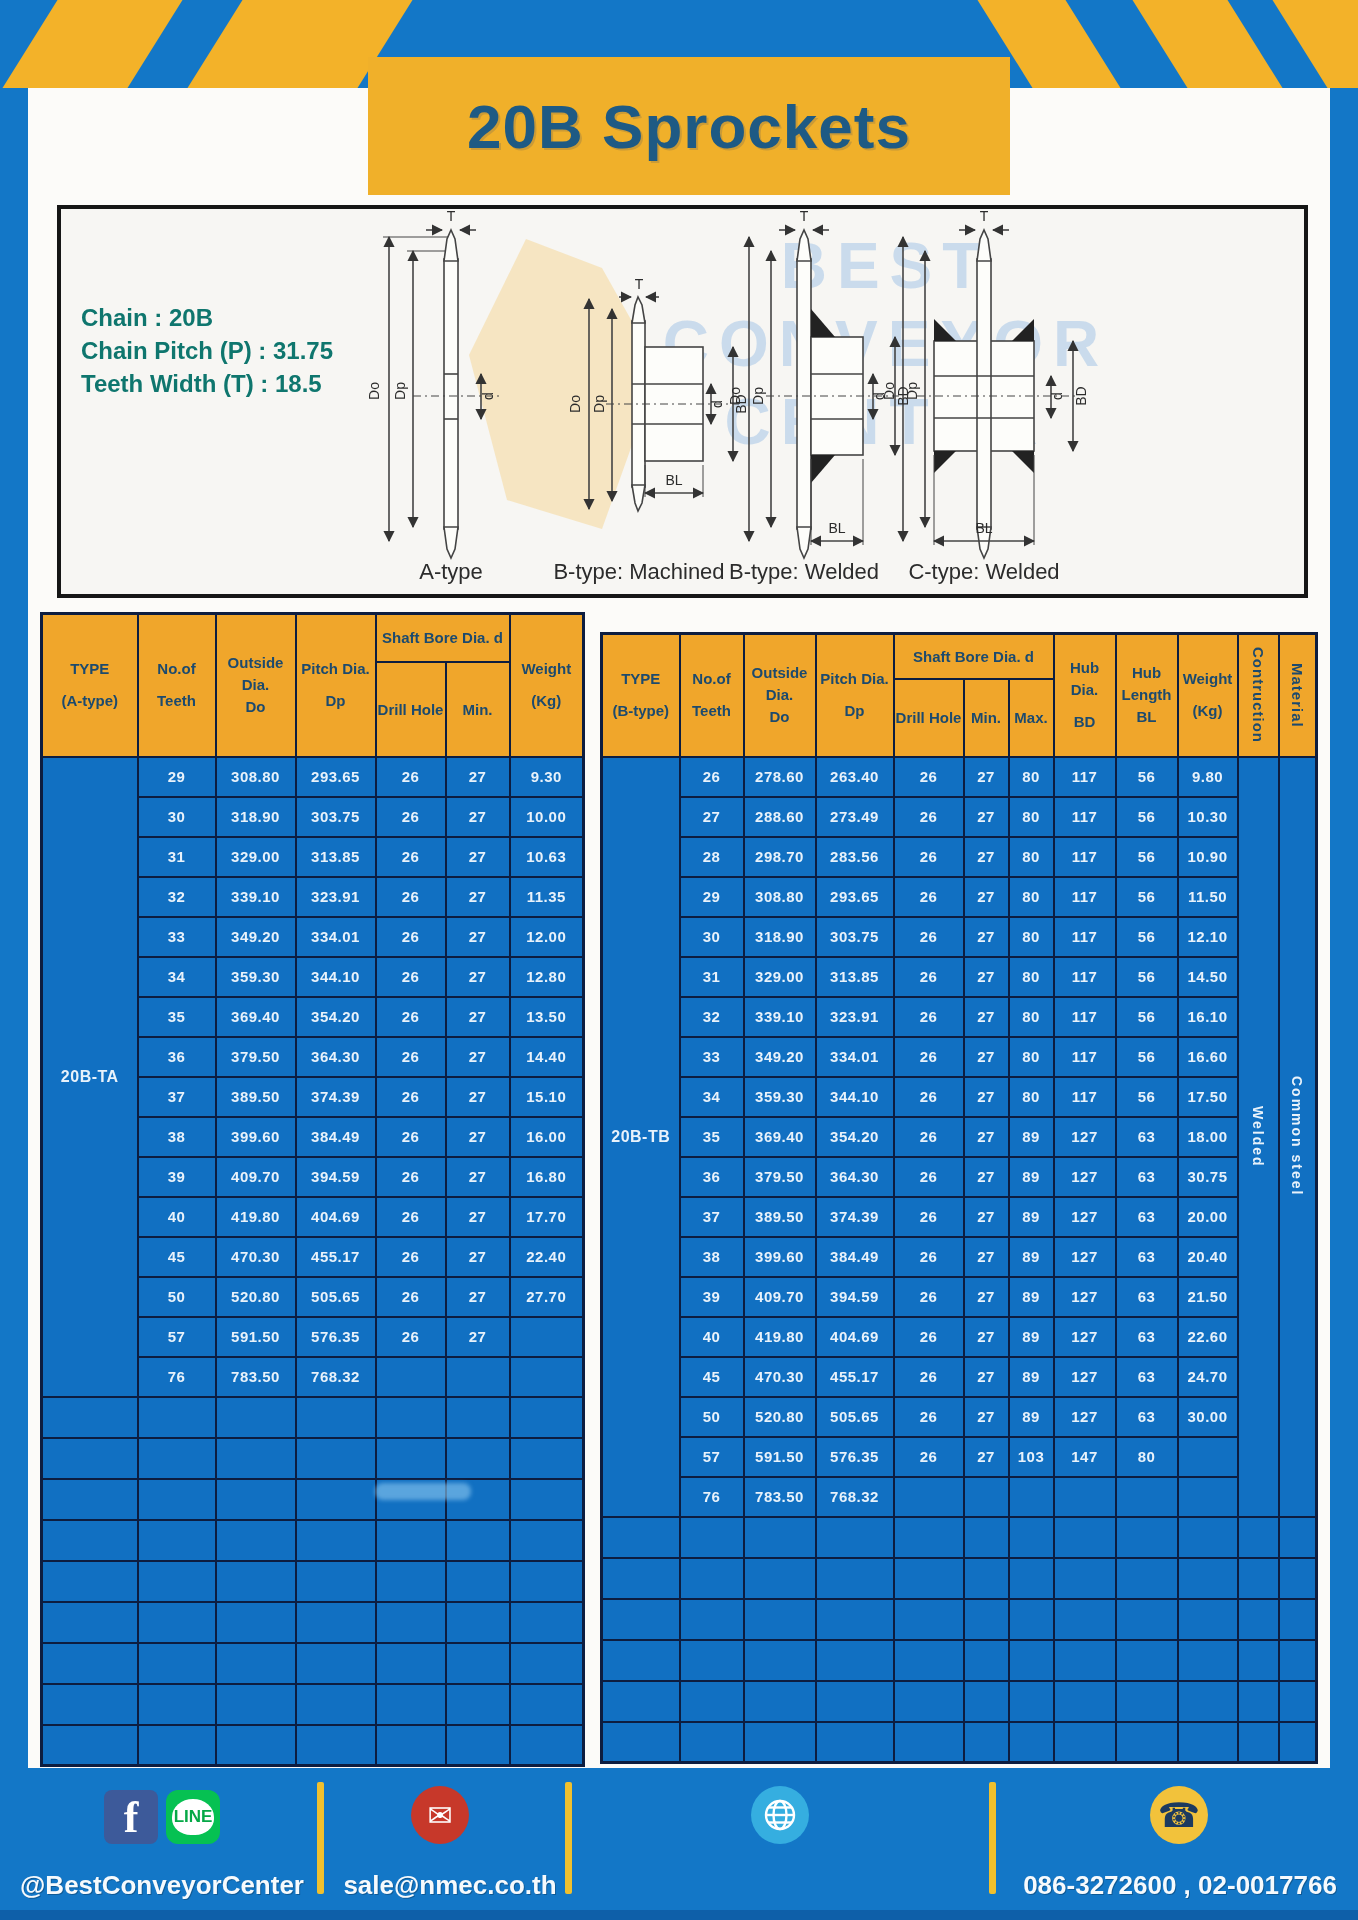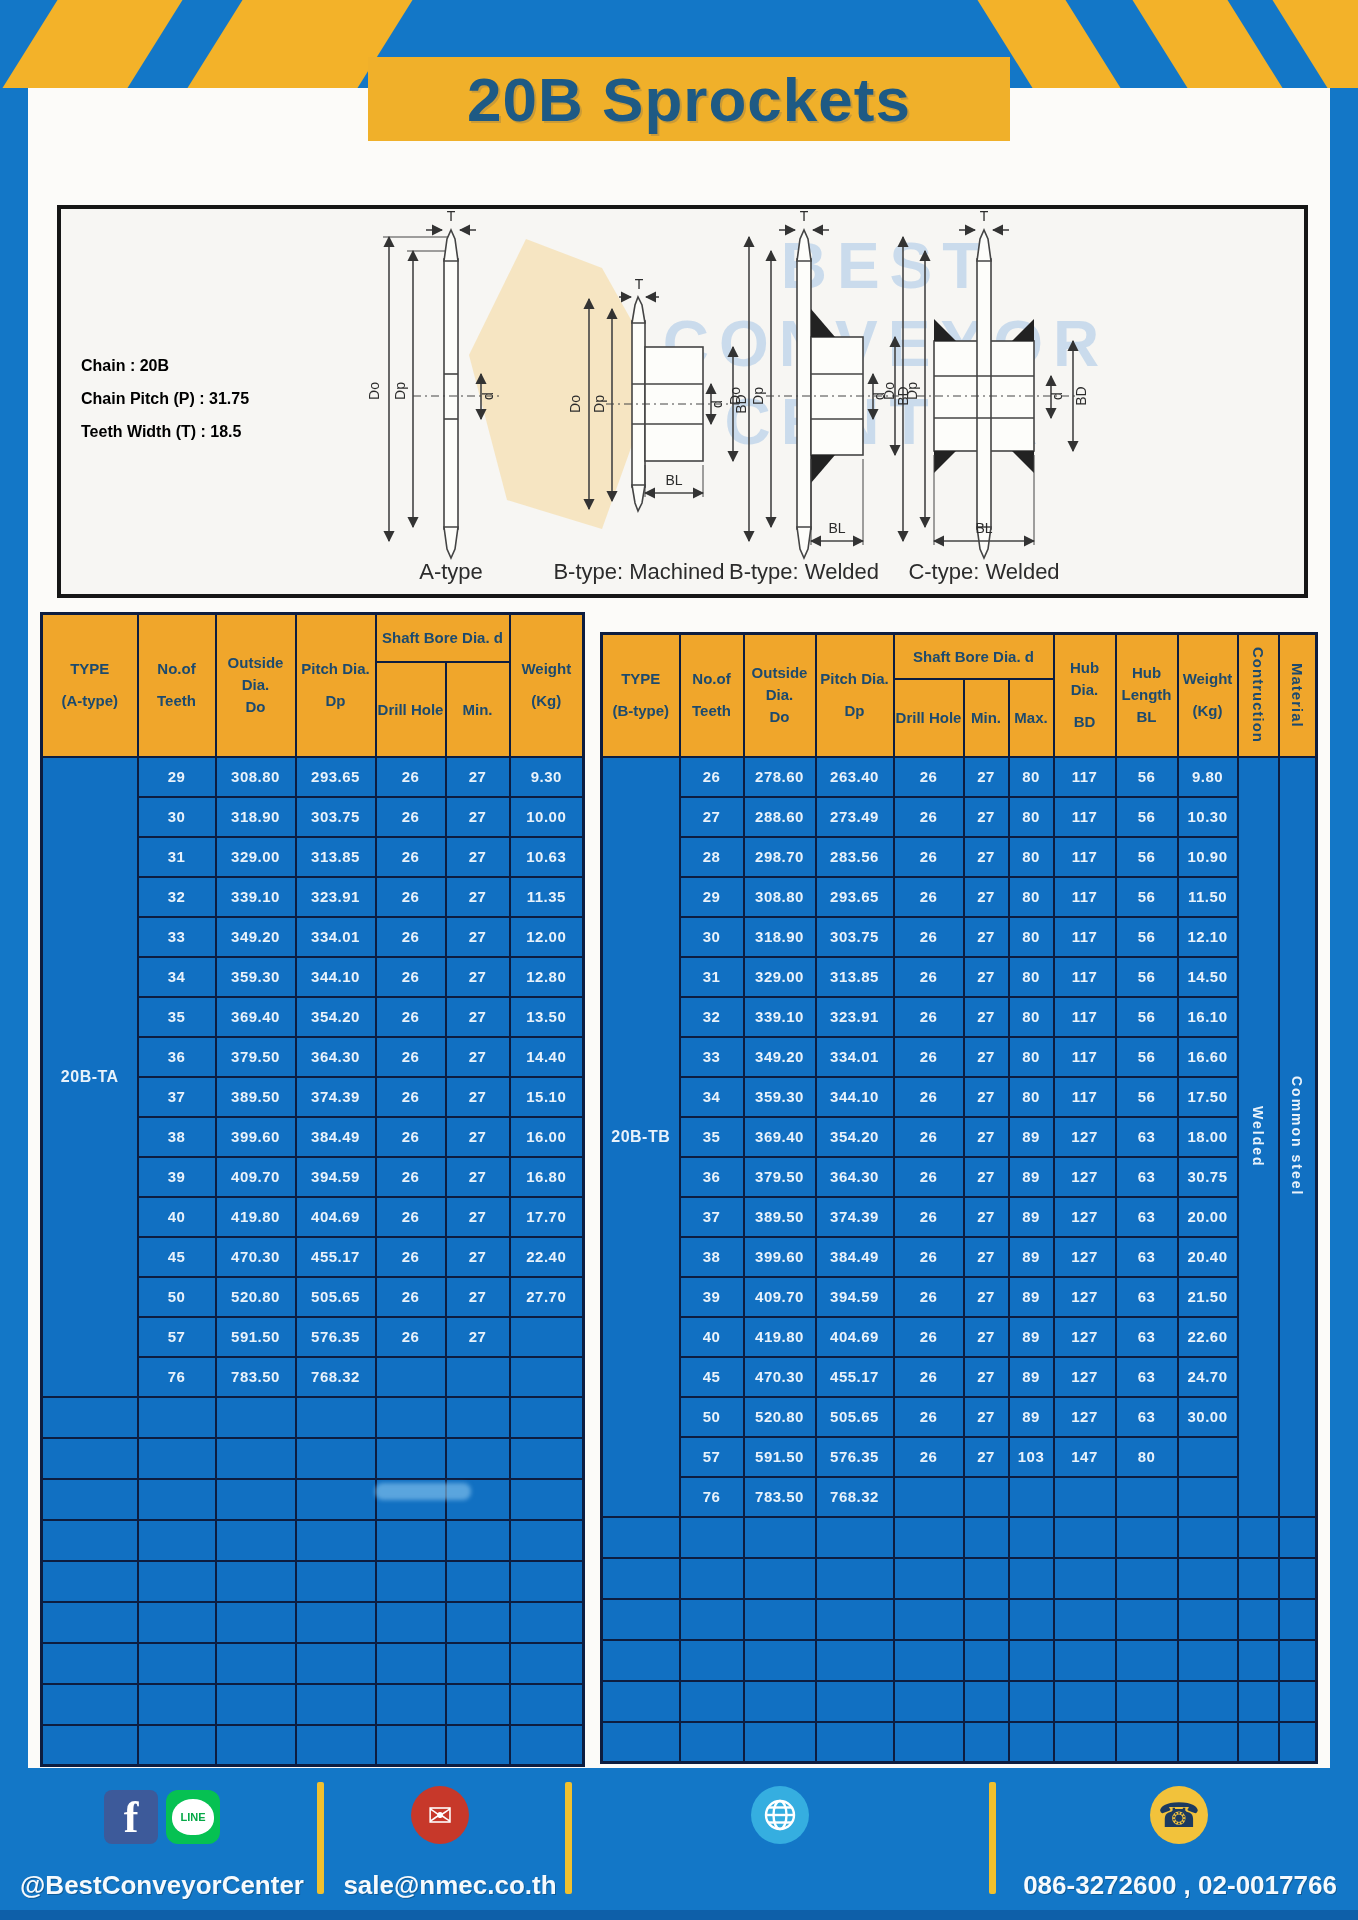--- a/index.html
+++ b/index.html
@@ -7,29 +7,29 @@
        font-family:"Liberation Sans", sans-serif;background:#1377c7;}
 
   
   .top-band{position:absolute;left:0;top:0;width:1358px;height:88px;overflow:hidden;background:#1377c7;}
   .stripe{position:absolute;top:-12px;height:112px;background:#f3b229;}
   .stripe.l{transform:skewX(-32deg);}
   .stripe.r{transform:skewX(32deg);}
 
   .white-area{position:absolute;left:28px;top:88px;width:1302px;height:1680px;background:#fcfbf9;}
 
-  .title-banner{position:absolute;left:368px;top:57px;width:642px;height:84px;background:#f0b02a;
+  .title-banner{position:absolute;left:368px;top:57px;width:642px;height:138px;background:#f0b02a;
     display:flex;align-items:center;justify-content:center;}
   .title-banner h1{margin:0;font-size:62px;font-weight:800;color:#1e5a84;letter-spacing:1px;
     text-shadow:2px 2px 0 rgba(90,90,90,.25);}
 
   
   .diagram-box{position:absolute;left:57px;top:205px;width:1251px;height:393px;background:#f7f6f3;
     border:4px solid #161616;box-sizing:border-box;}
-  .spec-block{position:absolute;left:20px;top:92px;color:#000000;font-weight:700;font-size:16px;line-height:33px;white-space:nowrap;margin-top:48px;}
+  .spec-block{position:absolute;left:20px;top:92px;color:#0f766e;font-weight:700;font-size:24px;line-height:33px;white-space:nowrap;}
   .watermark{position:absolute;left:545px;top:18px;width:560px;color:rgba(130,175,225,.38);
     font-weight:800;letter-spacing:10px;font-size:64px;line-height:78px;text-align:center;}
   .wm-blob{position:absolute;left:408px;top:30px;width:190px;height:290px;background:rgba(246,205,120,.40);
     clip-path:polygon(30% 0,70% 10%,100% 45%,70% 100%,20% 90%,0 40%);}
   svg.diagram{position:absolute;left:0;top:0;}
   svg.diagram text{font-family:"Liberation Sans",sans-serif;fill:#2c2c2c;}
   .smudge{position:absolute;left:375px;top:1483px;width:96px;height:17px;background:rgba(140,200,240,.6);
     border-radius:8px;filter:blur(2px);}
 
   
@@ -53,21 +53,21 @@
   .footer{position:absolute;left:0;top:1768px;width:1358px;height:152px;background:#1377c7;}
   .footer .bottom-strip{position:absolute;left:0;bottom:0;width:100%;height:10px;background:#0e5fa9;}
   .f-divider{position:absolute;top:14px;width:7px;height:112px;background:#f0c02e;border-radius:2px;}
   .f-text{position:absolute;top:102px;transform:translateX(-50%);color:#f6fafd;font-size:26px;font-weight:700;
     white-space:nowrap;text-shadow:1px 1px 0 rgba(0,0,0,.25);}
   .icon-sq{position:absolute;top:22px;width:54px;height:54px;border-radius:8px;display:flex;align-items:center;justify-content:center;}
   .icon-circle{position:absolute;top:18px;width:58px;height:58px;border-radius:50%;display:flex;align-items:center;justify-content:center;}
   .fb{background:#3d5a9a;color:#fff;font-size:44px;font-weight:700;font-family:"Liberation Serif",serif;}
   .line-badge{background:#06c152;border-radius:12px;}
   .line-bubble{width:42px;height:36px;background:#fff;border-radius:50% 50% 45% 45%;display:flex;align-items:center;justify-content:center;
-    color:#06a847;font-size:11px;font-weight:800;}
+    color:#06a847;font-size:17px;font-weight:800;}
   .mail{background:#c7382a;color:#fff;font-size:30px;}
   .globe{background:#35aee0;}
   .phone{background:#f2c23b;color:#1d3a5f;font-size:34px;}
 </style>
 </head>
 <body>
 
 <div class="top-band">
   <div class="stripe l" style="left:30px;width:125px;"></div>
   <div class="stripe l" style="left:215px;width:170px;"></div>

